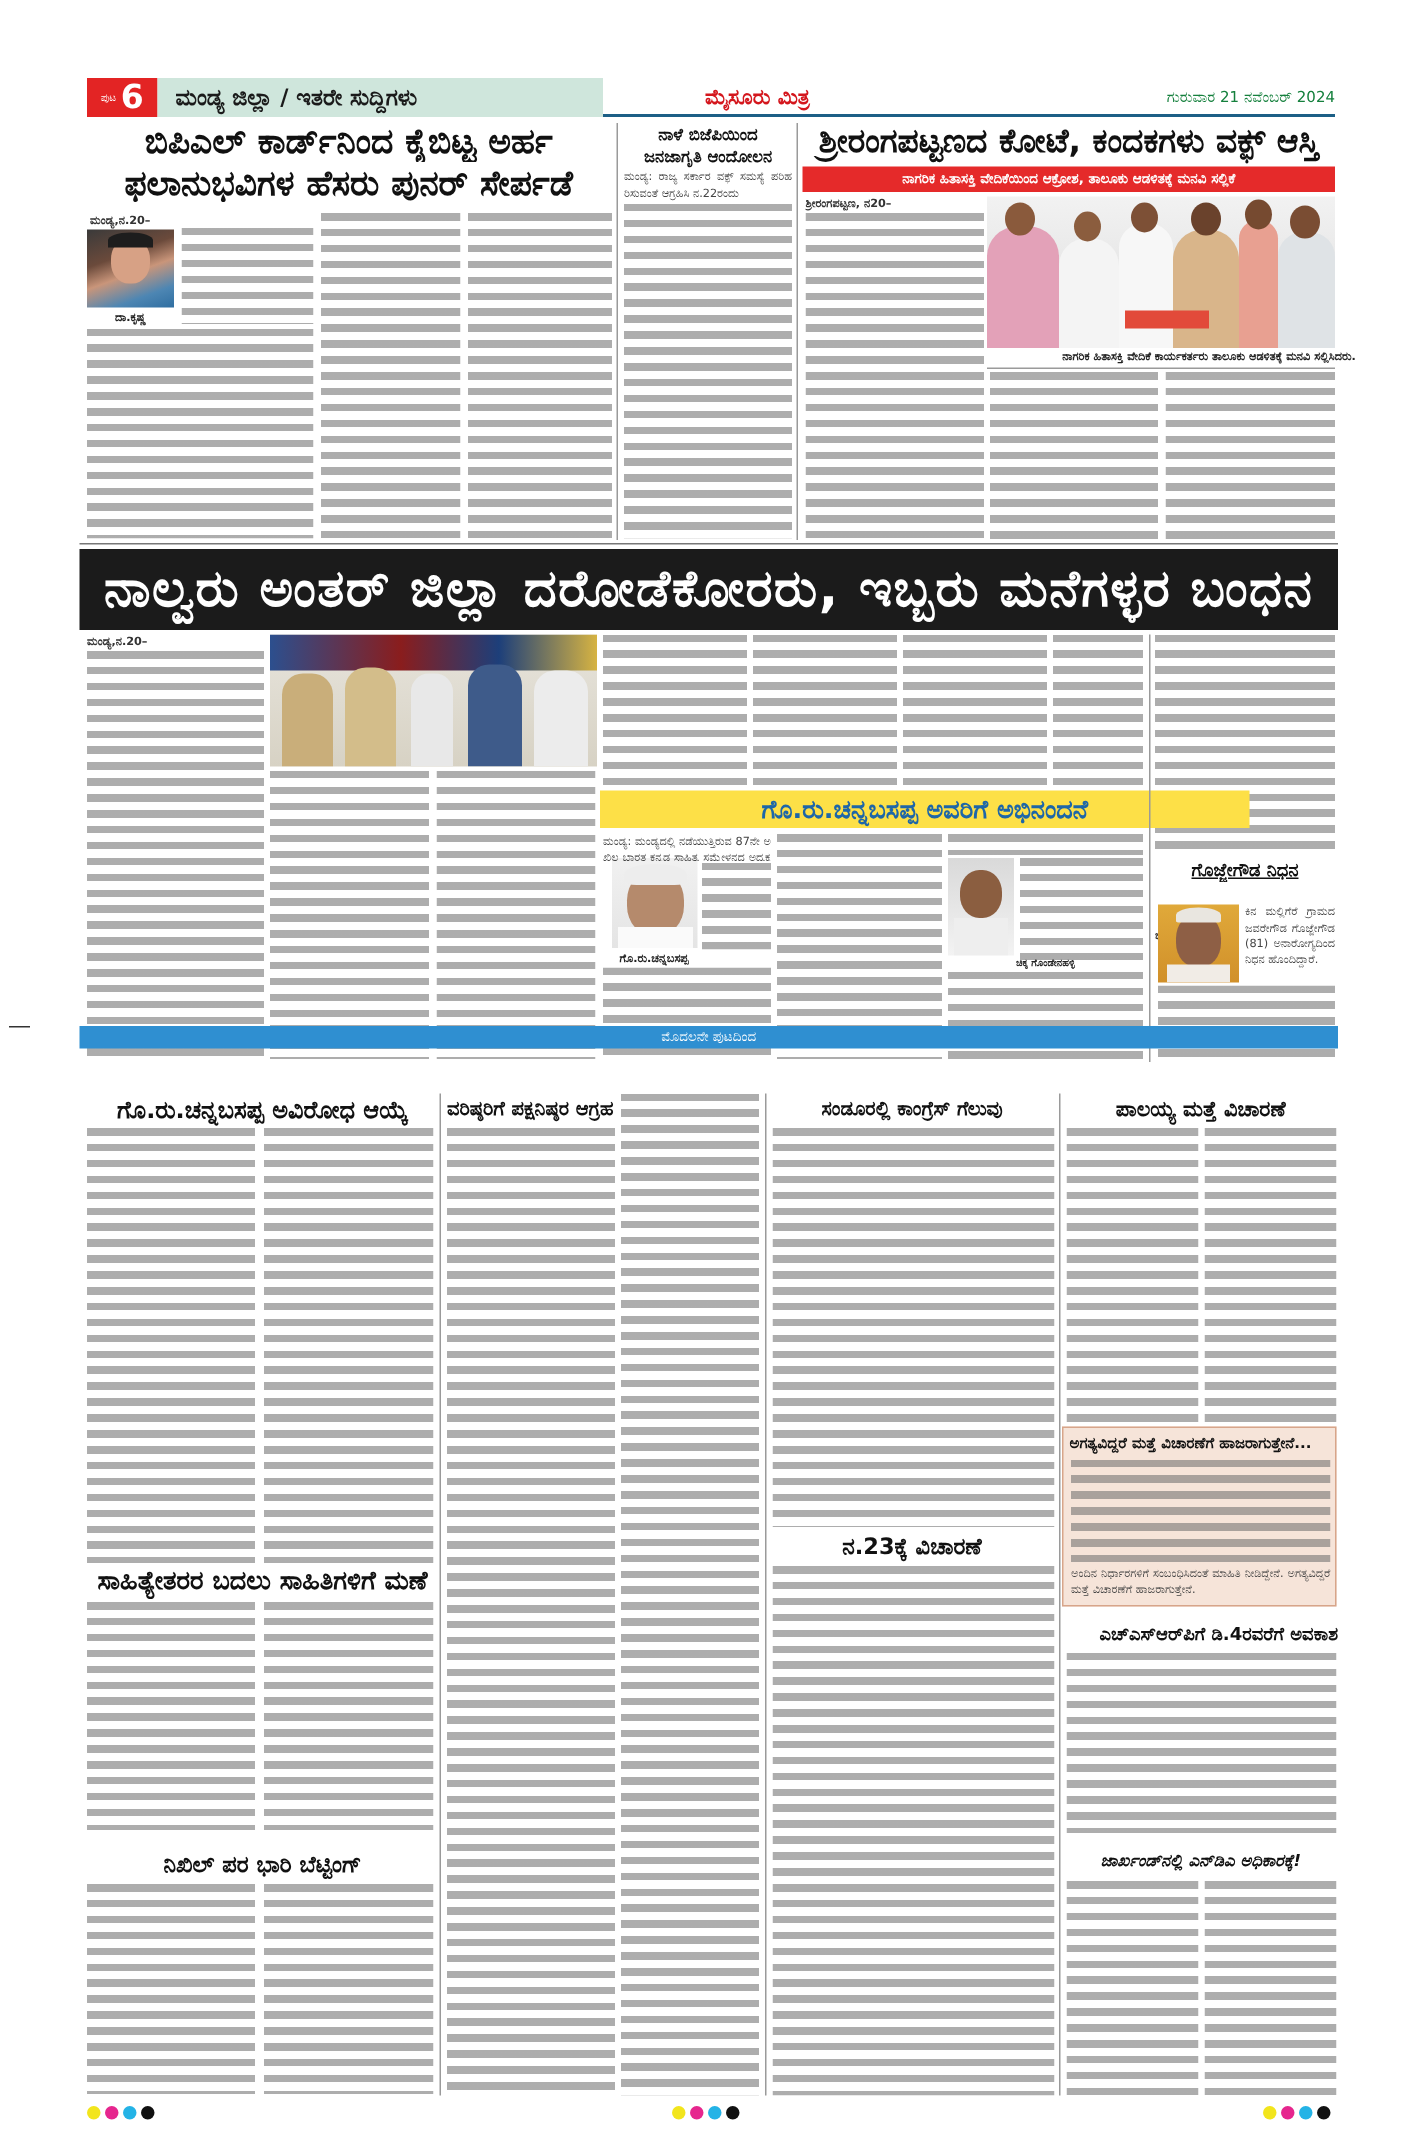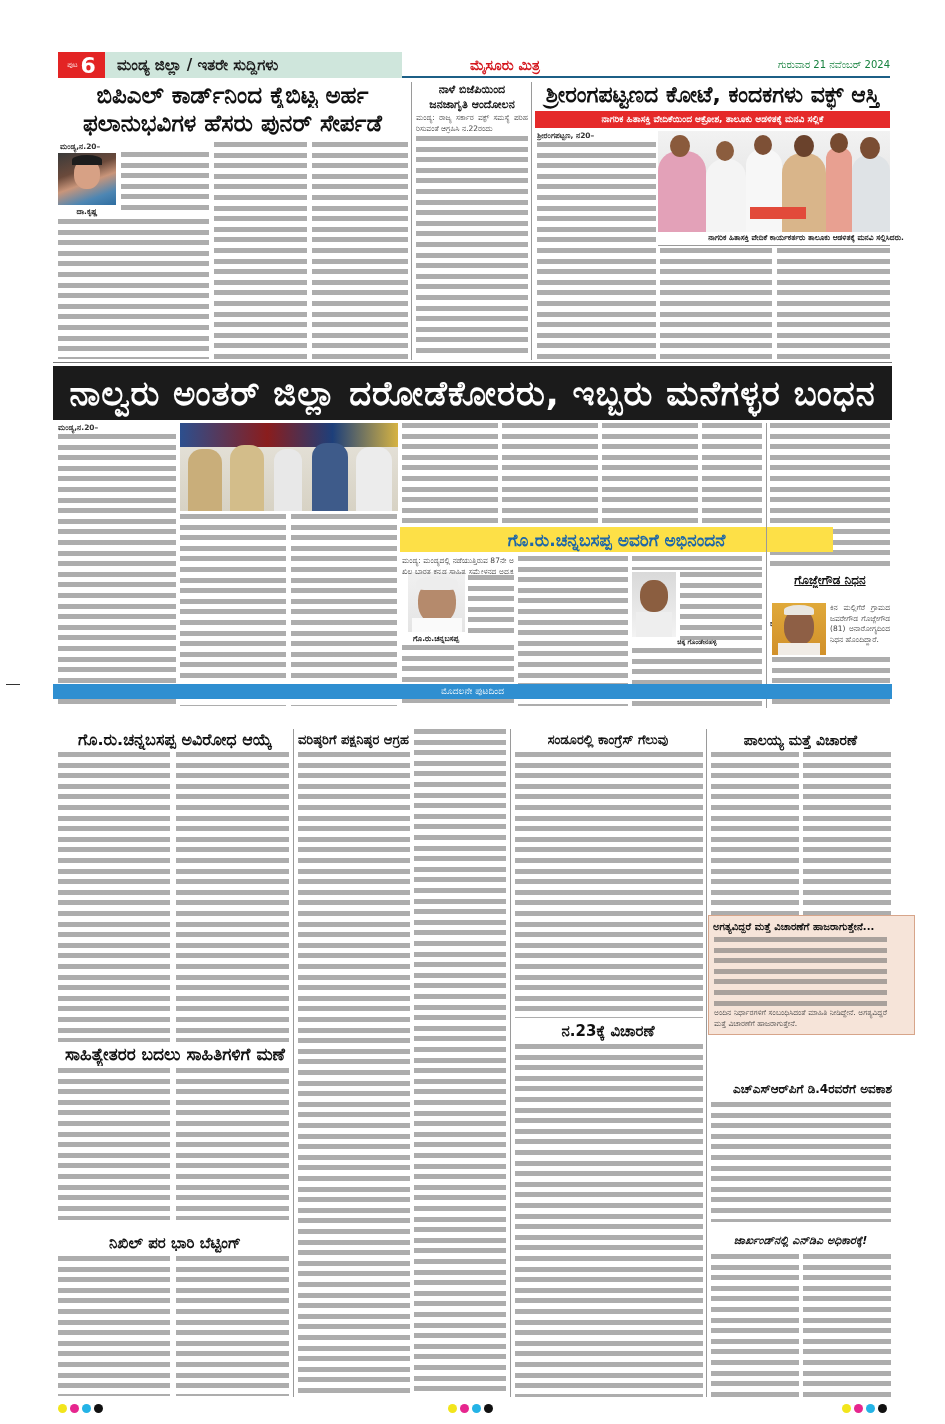--- a/index.html
+++ b/index.html
@@ -20,21 +20,21 @@
   #page-num .big { font-size: 22px; font-weight: bold; }
   #section-bar { left: 105px; top: 52px; width: 297px; height: 26px; background: #cfe6dc; font-size: 15px; padding-left: 12px; display: flex; align-items: center; font-weight: bold; color: #1a1a1a; }
   #masthead { left: 425px; top: 52px; width: 160px; height: 26px; color: #d4161d; font-weight: bold; font-size: 14px; display: flex; align-items: center; justify-content: center; }
   #date { left: 650px; top: 52px; width: 240px; height: 26px; font-size: 10px; display: flex; align-items: center; justify-content: flex-end; color: #15803d; }
   #header-line { left: 402px; top: 76px; width: 488px; height: 2px; background: #1c5f86; }
   
   #banner { left: 53px; top: 366px; width: 839px; height: 54px; background: #1b1b1b; color: #fff; font-size: 34px; font-weight: bold; display: flex; align-items: center; justify-content: center; white-space: nowrap; letter-spacing: 1px; }
   #red-strap { left: 535px; top: 111px; width: 355px; height: 17px; background: #e52a2a; color: #fff; font-size: 9px; font-weight: bold; display: flex; align-items: center; justify-content: center; white-space: nowrap; }
   #continued-bar { left: 53px; top: 684px; width: 839px; height: 15px; background: #2f8fd1; color: #fff; font-size: 9px; display: flex; align-items: center; justify-content: center; }
   #tribute-bar { left: 400px; top: 527px; width: 433px; height: 25px; background: #fde047; color: #1d66a8; font-size: 17px; font-weight: bold; display: flex; align-items: center; justify-content: center; white-space: nowrap; }
-  #quote-box { left: 708px; top: 915px; width: 207px; height: 120px; background: #f6e4d9; border: 1px solid #d7a58a; }
+  #quote-box { left: 708px; top: 951px; width: 183px; height: 120px; background: #f6e4d9; border: 1px solid #d7a58a; }
   .marks { position: absolute; top: 1404px; display: flex; gap: 3px; }
   .dot { width: 9px; height: 9px; border-radius: 50%; }
   .left-mark { position: absolute; left: 6px; top: 684px; width: 14px; height: 1px; background: #333; }
 </style>
 </head>
 <body>
 
 <div id="page-num" class="abs">
   <span class="small">ಪುಟ</span>
   <span class="big">6</span>

